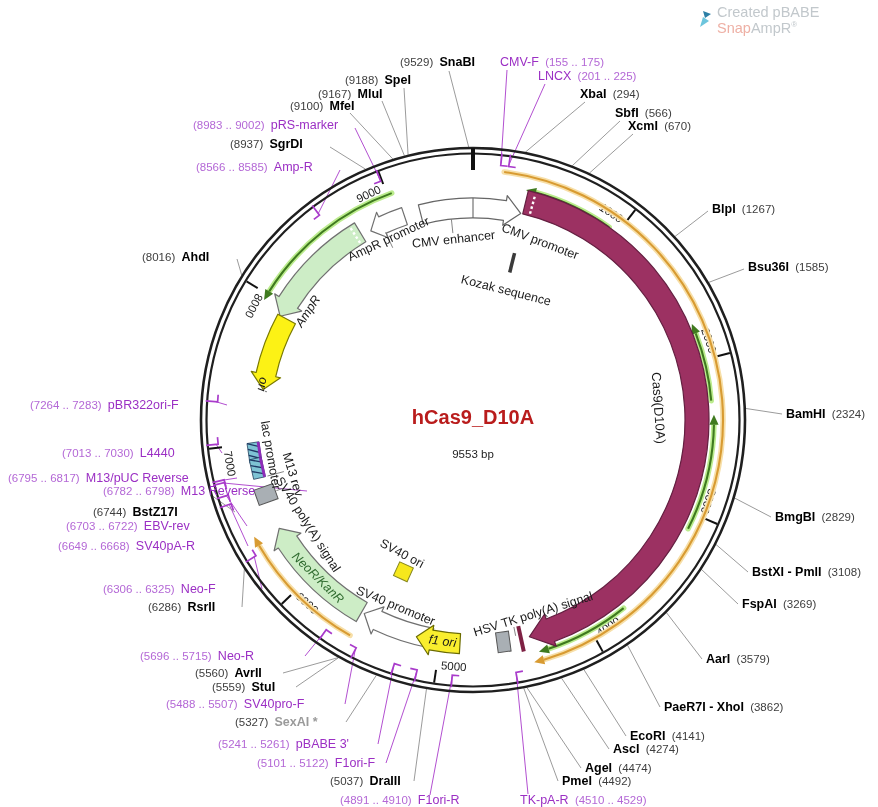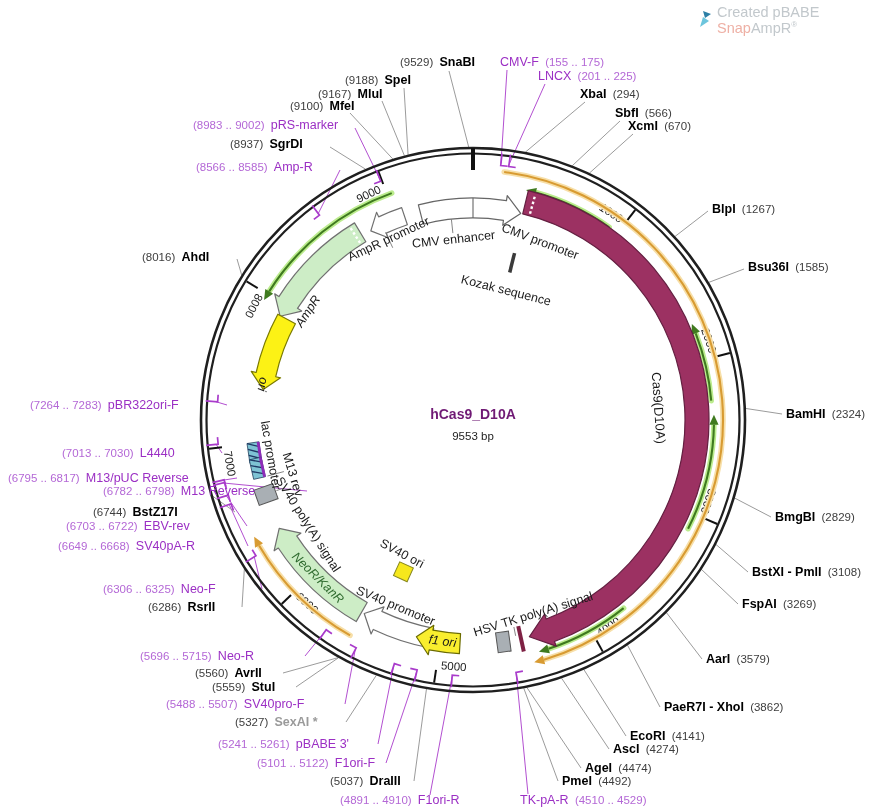--- a/index.html
+++ b/index.html
@@ -1,21 +1,21 @@
 <!DOCTYPE html>
 <html><head>
 <meta charset="utf-8">
 <style>
   html,body{margin:0;padding:0;background:#ffffff;}
   .stage{position:relative;width:878px;height:807px;background:#ffffff;overflow:hidden;
          font-family:"Liberation Sans",sans-serif;}
   svg text{font-family:"Liberation Sans",sans-serif;}
   .title-block{position:absolute;left:473px;top:406px;transform:translateX(-50%);text-align:center;pointer-events:none;}
-  .title-block .name{font-size:14px;font-weight:bold;color:#701a75;}
-  .title-block .size{font-size:11.5px;color:#222;margin-top:8px;}
+  .title-block .name{font-size:20px;font-weight:bold;color:#b91c1c;}
+  .title-block .size{font-size:11.5px;color:#222;margin-top:19px;}
   .watermark{position:absolute;left:698px;top:4px;display:flex;align-items:center;gap:4px;
              font-size:14.5px;color:#c2c8cc;}
   .watermark .brand{color:#eeb0a5;}
   .watermark sup{font-size:8px;color:#c2c8cc;}
 </style>
 </head>
 <body>
 
 <div class="stage">
   <svg id="map" width="878" height="807" viewBox="0 0 878 807">

